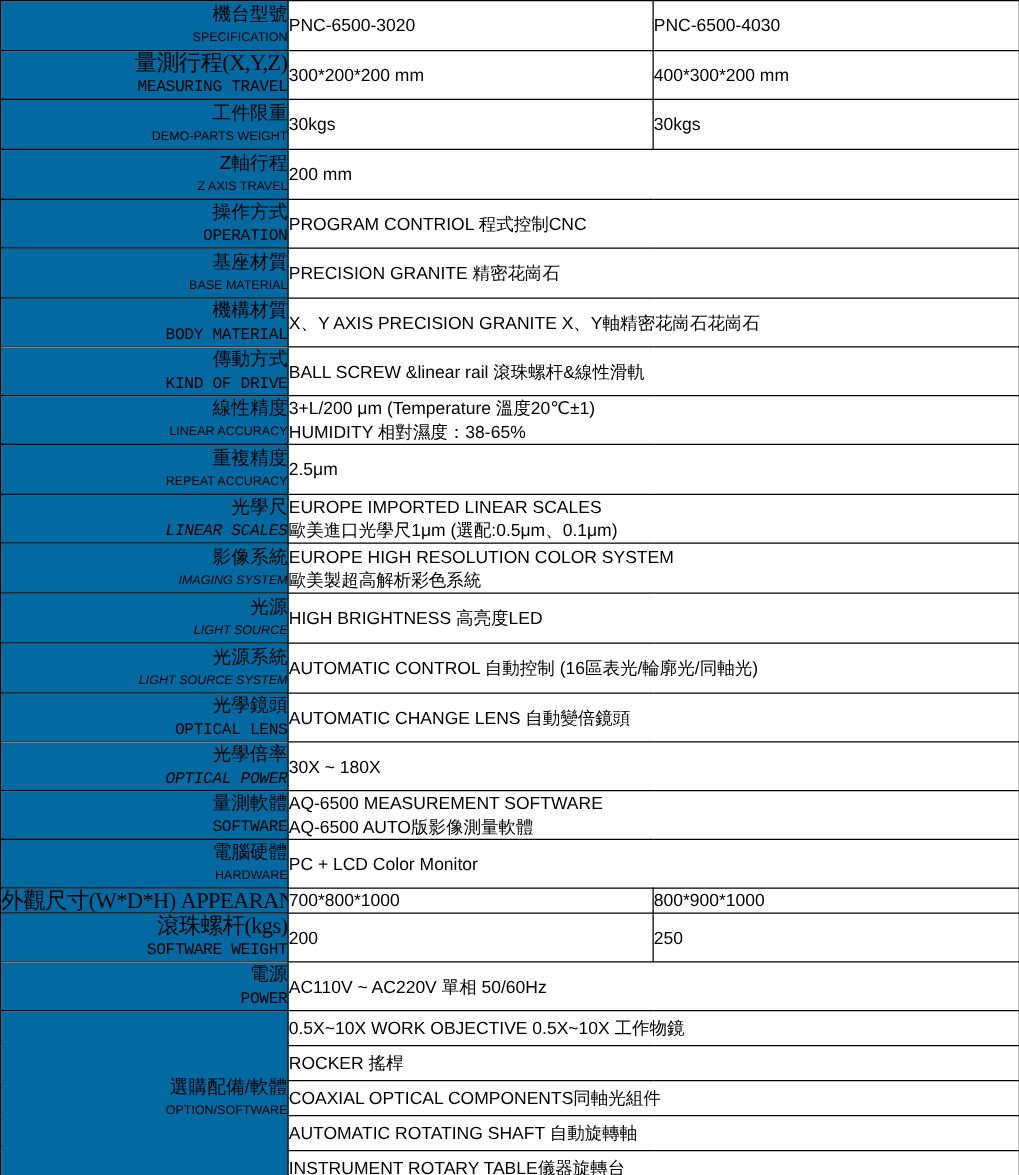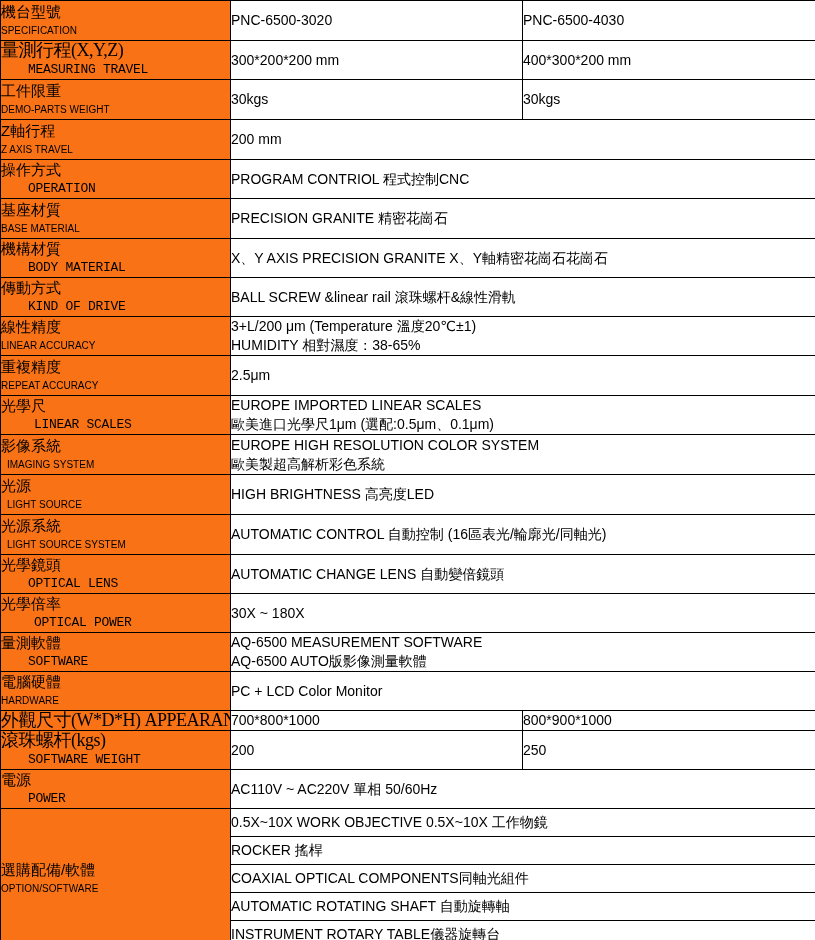--- a/index.html
+++ b/index.html
@@ -11,30 +11,30 @@
     border-collapse: collapse;
     table-layout: fixed;
   }
   table.spec td {
     border: 1.5px solid #000;
     padding: 0;
     overflow: hidden;
     vertical-align: middle;
   }
   td.label {
-    background: #f97316;
-    text-align: left;
+    background: #0369a1;
+    text-align: right;
     padding-left: 3px;
     font-size: 15px;
     line-height: 19px;
   }
   td.label .zh { display: block; font-size: 15px; line-height: 19px; white-space: nowrap; }
   td.label .en { display: block; font-size: 10px; line-height: 19px; white-space: nowrap; }
   td.label .en.mono { font-family: "Liberation Mono", "DejaVu Sans Mono", monospace; font-size: 13px; letter-spacing: -0.3px; margin-left: 27px; }
-  td.label .en.indent { padding-left: 6px; }
+  td.label .en.indent { padding-left: 6px; font-style: italic; }
   td.label .zh.mono { font-family: Liberation Serif, serif; font-size: 18px; letter-spacing: -0.5px; }
   td.val {
     text-align: left;
     font-size: 14px;
     line-height: 19px;
     white-space: nowrap;
   }
   td.val .line { display: block; }
 </style>
 </head>

